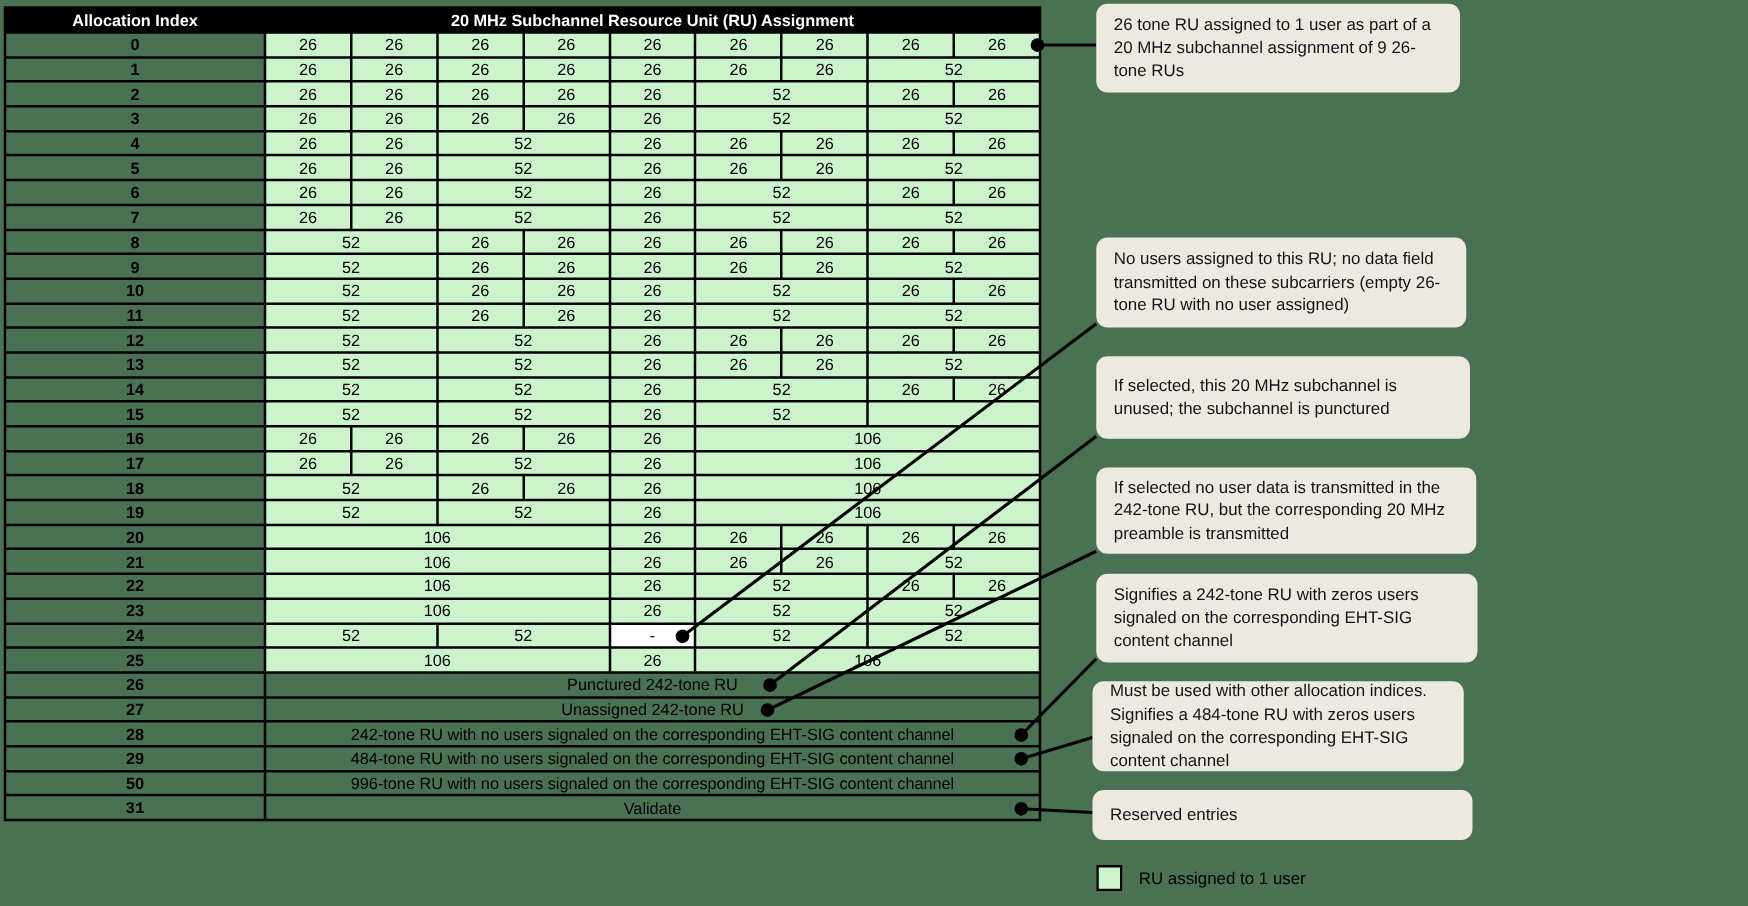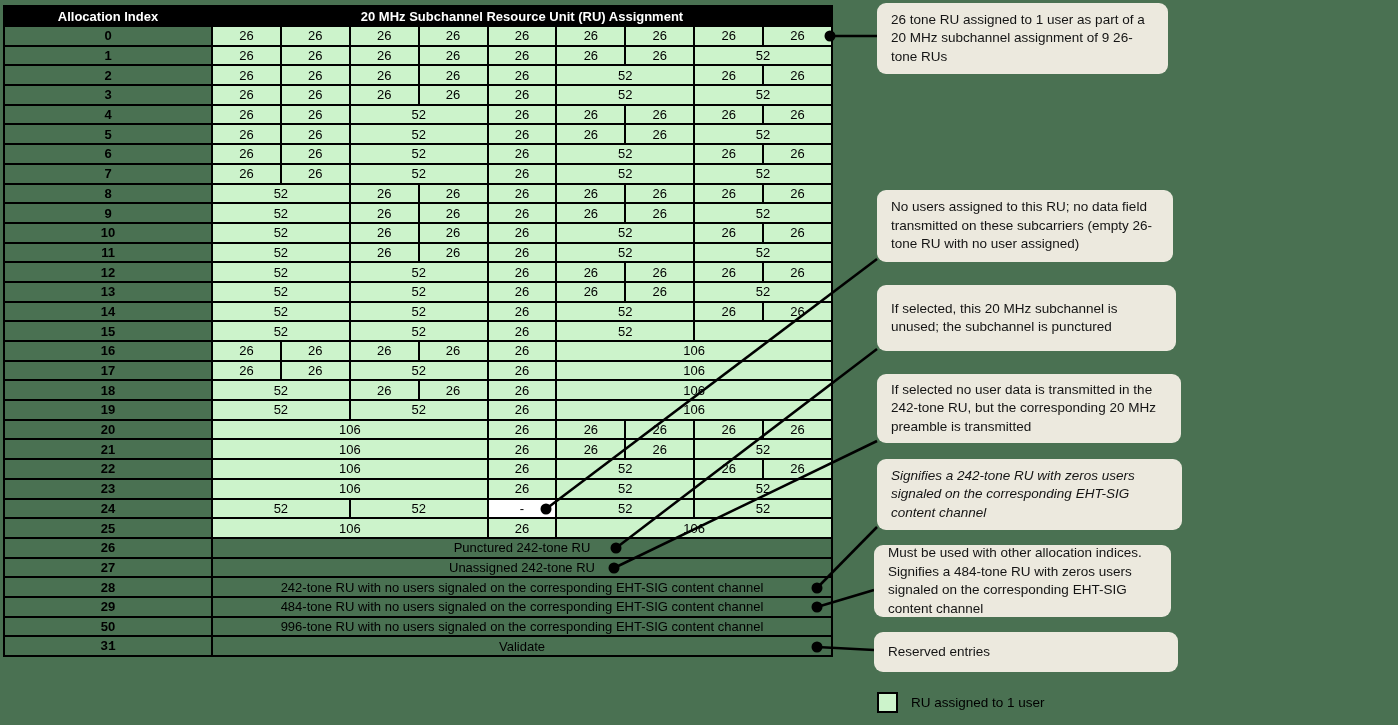--- a/index.html
+++ b/index.html
@@ -270,21 +270,21 @@
     </div>
   <div class="callout" style="left:877px; top:190px; width:296px; height:72px;">
     <span>No users assigned to this RU; no data field transmitted on these subcarriers (empty 26-tone RU with no user assigned)</span>
     </div>
   <div class="callout" style="left:877px; top:285px; width:299px; height:66px;">
     <span>If selected, this 20 MHz subchannel is unused; the subchannel is punctured</span>
     </div>
   <div class="callout" style="left:877px; top:374px; width:304px; height:69px;align-items:center;">
     <span>If selected no user data is transmitted in the 242-tone RU, but the corresponding 20 MHz preamble is transmitted</span>
     </div>
-  <div class="callout" style="left:877px; top:459px; width:305px; height:71px;font-style:italic;">
+  <div class="callout" style="left:877px; top:459px; width:305px; height:71px;">
     <span>Signifies a 242-tone RU with zeros users signaled on the corresponding EHT-SIG content channel</span>
     </div>
   <div class="callout" style="left:874px; top:545px; width:297px; height:72px;">
     <span>Must be used with other allocation indices. Signifies a 484-tone RU with zeros users signaled on the corresponding EHT-SIG content channel</span>
     </div>
   <div class="callout" style="left:874px; top:632px; width:304px; height:40px;">
     <span>Reserved entries</span>
     </div>
 
   <div id="legend">

